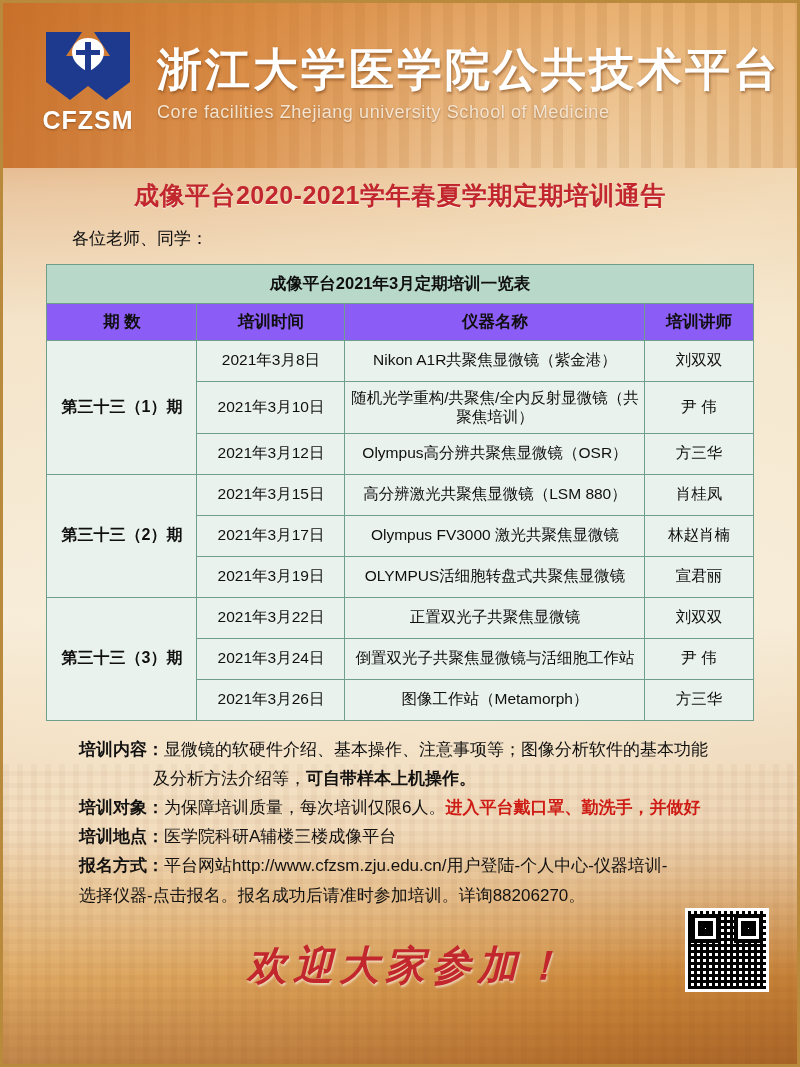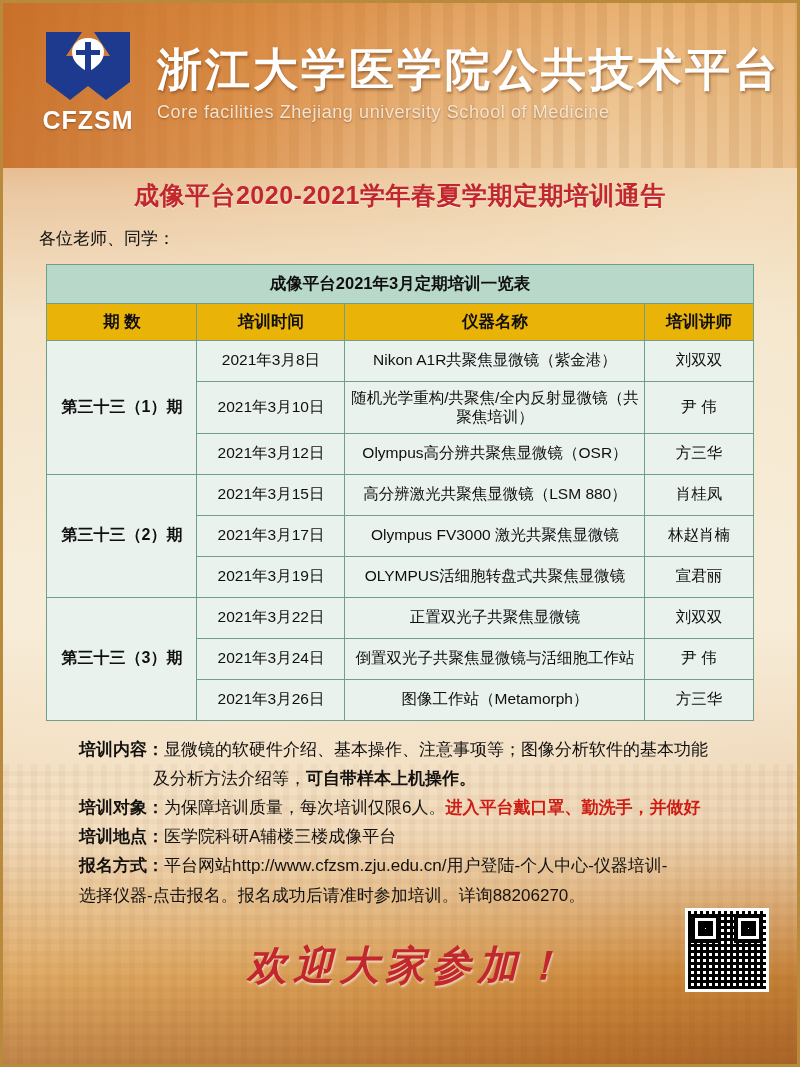--- a/index.html
+++ b/index.html
@@ -105,21 +105,21 @@
     font-size: 25px;
     color: #c1272d;
     letter-spacing: 0.5px;
     margin: 14px 0 12px 0;
     text-shadow: 0 1px 0 rgba(255,255,255,0.6);
   }
 
   
   .content {
     position: relative;
-    padding: 0 36px;
+    padding: 0 69px;
     box-sizing: border-box;
   }
   .para {
     font-family: "Liberation Sans", sans-serif;
     font-size: 17px;
     color: #101010;
     line-height: 1.75;
   }
   .para.indent { text-indent: 34px; }
   .bold { font-weight: bold; }
@@ -146,21 +146,21 @@
     padding: 6px 4px;
     margin-top: 32px;
   }
   table.sched .caption-row td {
     background: #b8d8c9;
     font-weight: bold;
     font-size: 16.5px;
     padding: 8px 4px;
   }
   table.sched .head-row td {
-    background: #eab308;
+    background: #8b5cf6;
     font-weight: bold;
     font-size: 16.5px;
     padding: 7px 12px;
   }
   table.sched td.term {
     font-weight: bold;
     font-size: 16px;
     background: #eaf2ee;
   }
   table.sched tr.r td { height: 28px; }

